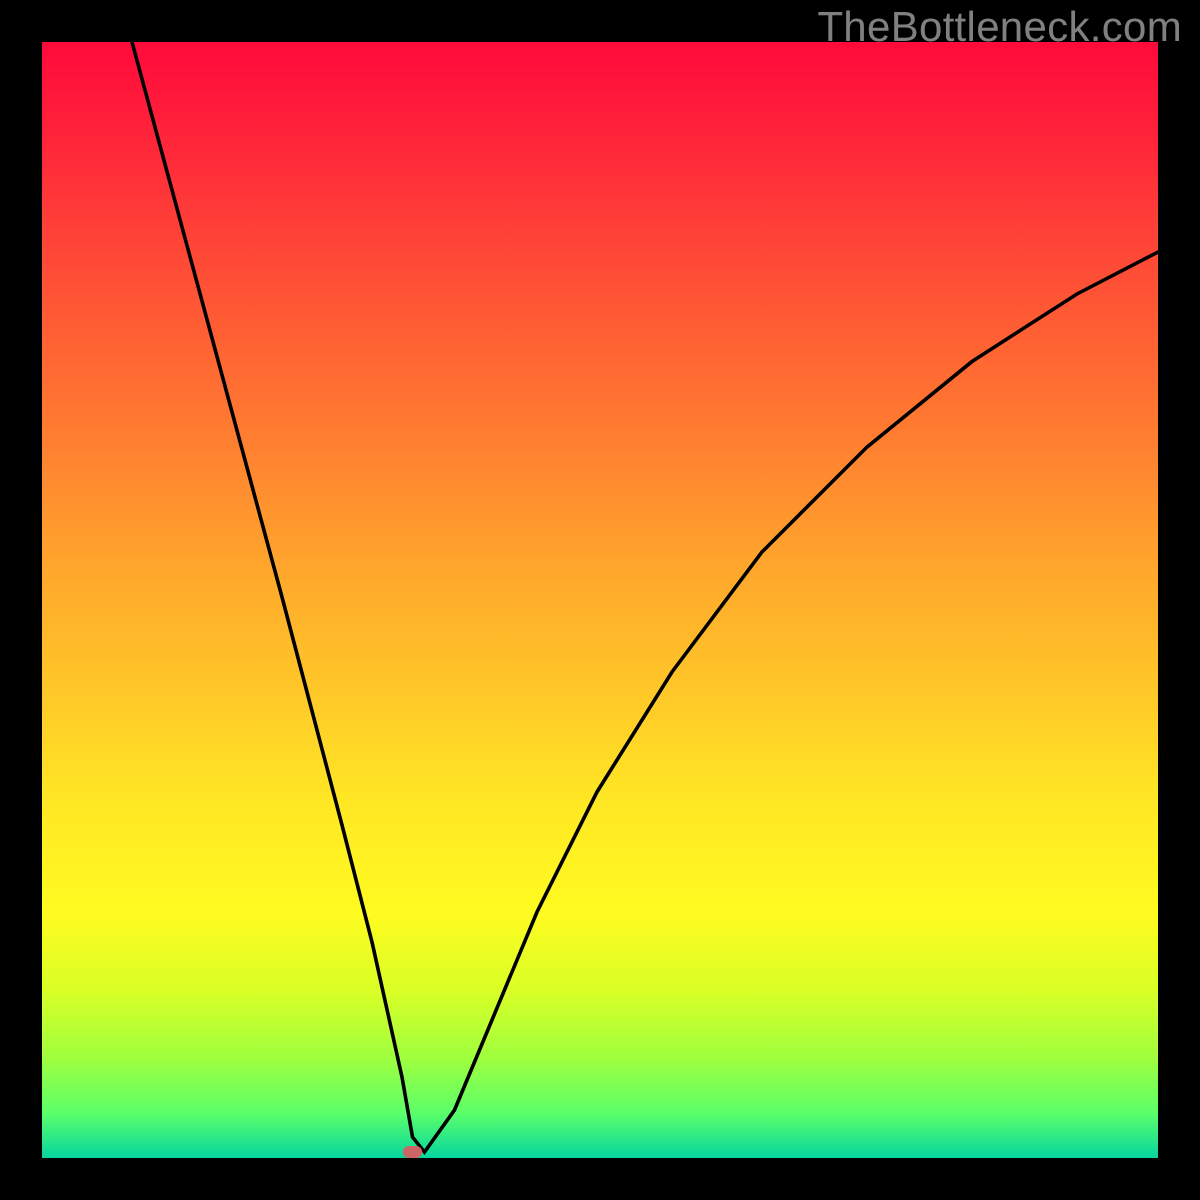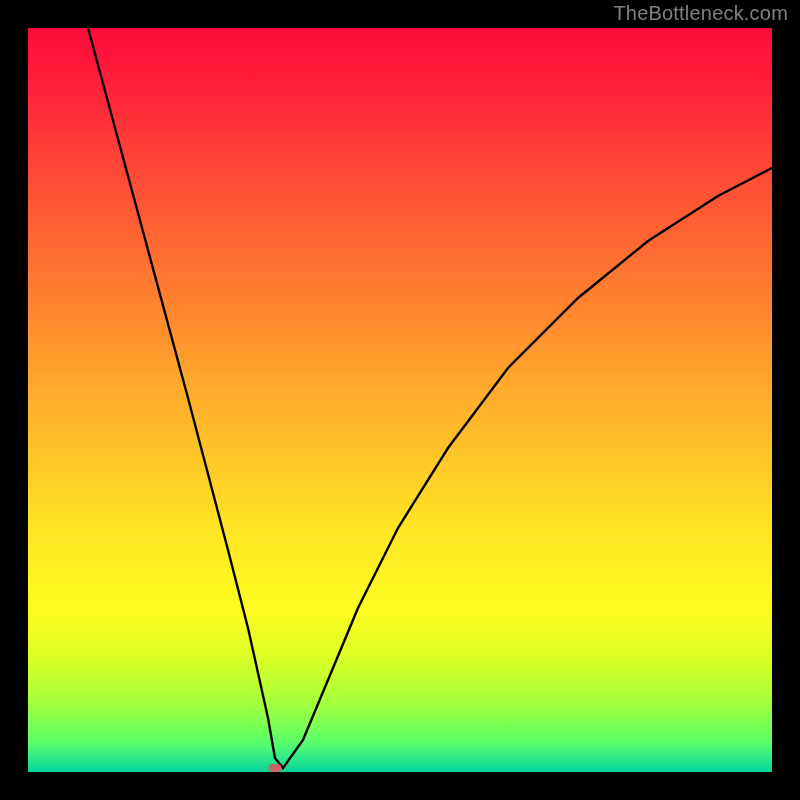--- a/index.html
+++ b/index.html
@@ -55,21 +55,21 @@
     height: 8px;
     border-radius: 5px;
     background: #cc6666;
     transform: translate(-50%, -50%);
   }
   .watermark {
     position: absolute;
     top: 2px;
     right: 12px;
     font-family: Arial, Helvetica, sans-serif;
-    font-size: 20px;
+    font-size: 28px;
     color: #808080;
     letter-spacing: 0.2px;
   }
 </style>
 </head>
 <body>
 
 <div class="watermark">TheBottleneck.com</div>
 
 <div class="frame">

